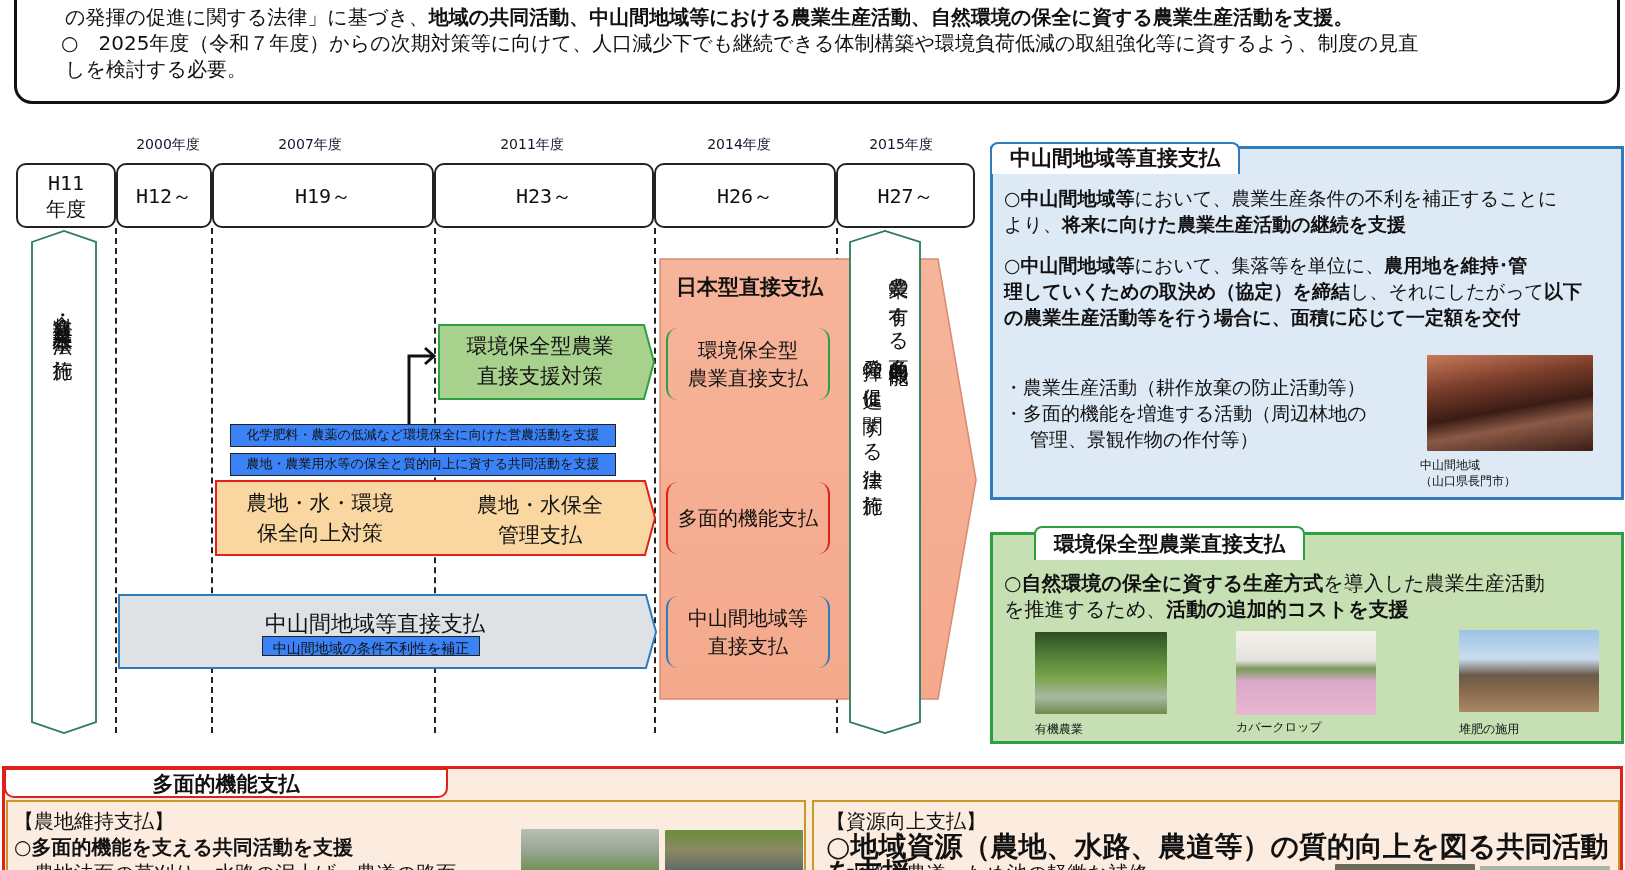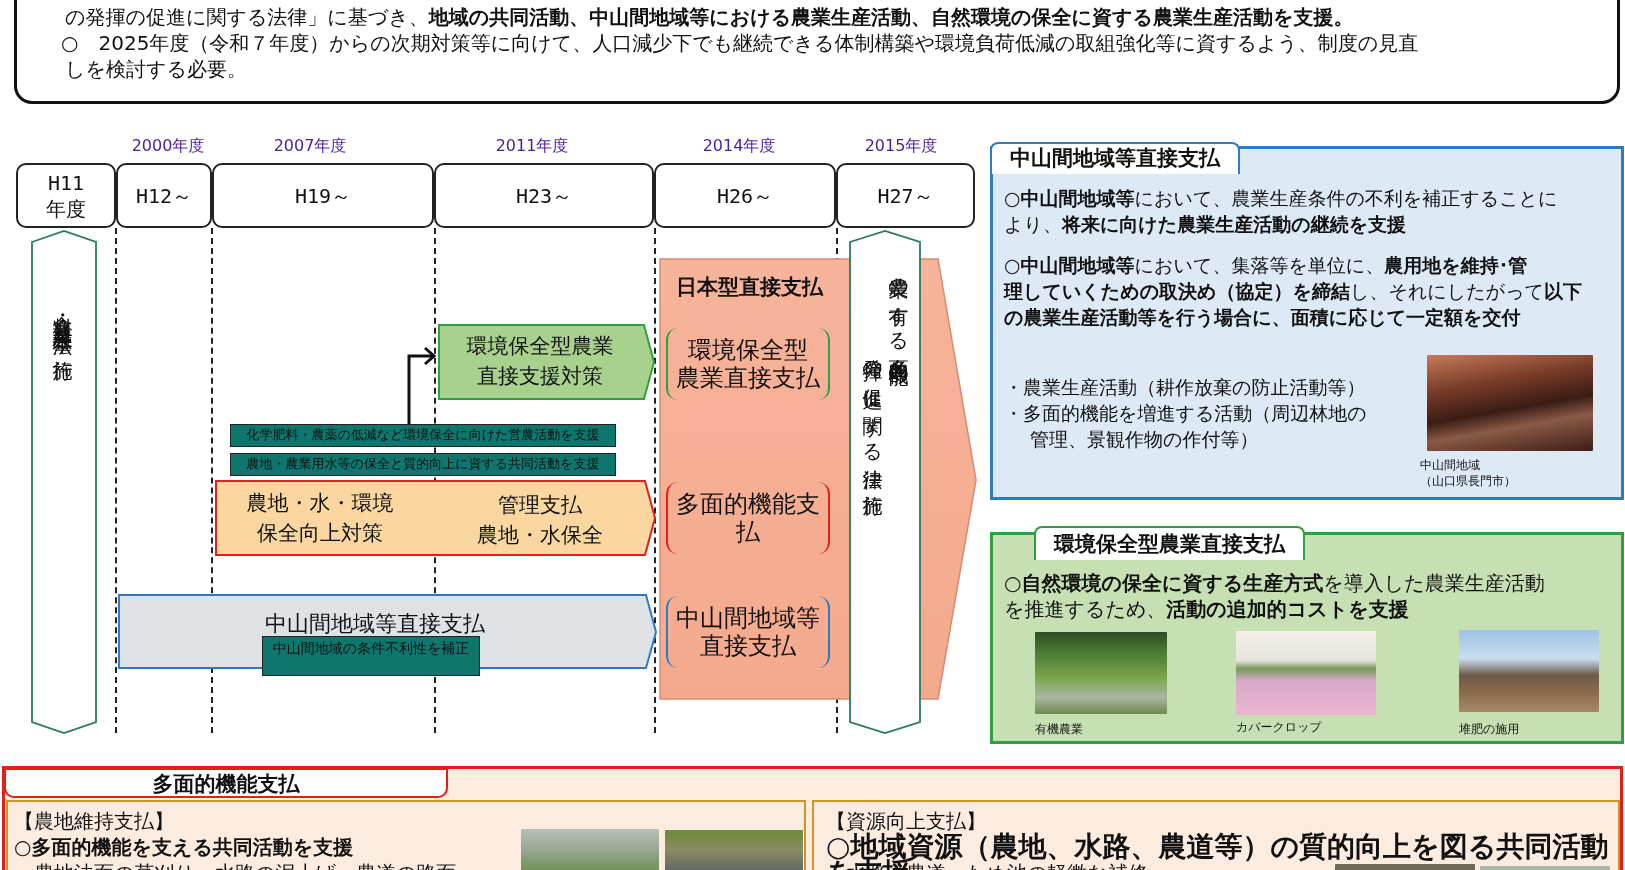--- a/index.html
+++ b/index.html
@@ -5,30 +5,30 @@
   html,body{margin:0;padding:0;}
   body{width:1625px;height:870px;overflow:hidden;background:#ffffff;position:relative;
        font-family:"DejaVu Sans","Liberation Sans",sans-serif;color:#111;}
   .abs{position:absolute;box-sizing:border-box;}
   
   #summary{left:14px;top:-20px;width:1606px;height:124px;border:3px solid #111;border-top:none;
            border-radius:0 0 18px 18px;background:#fff;}
   .sum-line{position:absolute;left:0;font-size:20px;line-height:26px;white-space:nowrap;}
   .sum-line b{font-weight:bold;}
   
-  .year-label{font-size:16px;text-align:center;color:#4c1d95;}
+  .year-label{font-size:14px;text-align:center;color:#0f172a;}
   .era{border:2px solid #222;border-radius:10px;background:#fff;display:flex;align-items:center;
        justify-content:center;font-family:"DejaVu Sans Mono","Liberation Mono",monospace;font-size:20px;
        text-align:center;line-height:26px;}
   .vdash{border-left:2px dashed #222;width:0;}
   .vtext{writing-mode:vertical-rl;font-size:20px;letter-spacing:2px;line-height:26px;}
   
   .bar-text{font-size:21px;text-align:center;line-height:30px;}
-  .note{border:1.5px solid #222;background:#0f766e;font-size:13px;text-align:center;line-height:20px;white-space:nowrap;}
-  .bracket-item{display:flex;align-items:center;justify-content:center;text-align:center;font-size:24px;line-height:28px;}
+  .note{border:1.5px solid #222;background:#3b82f6;font-size:13px;text-align:center;line-height:20px;white-space:nowrap;}
+  .bracket-item{display:flex;align-items:center;justify-content:center;text-align:center;font-size:20px;line-height:28px;}
   
   .panel{border:3px solid;}
   .panel-tab{border:2px solid;border-bottom:none;border-radius:8px 8px 0 0;background:#fff;font-weight:bold;font-size:21px;
              padding:0 18px;line-height:28px;}
   .ptext{font-size:19px;line-height:26px;}
   .ptext b{font-weight:bold;}
   .caption{font-size:12px;text-align:left;line-height:16px;}
   .photo{border-radius:1px;}
 </style>
 </head>
@@ -86,29 +86,29 @@
 <div class="abs note" style="left:230px;top:453px;width:386px;height:23px;">農地・農業用水等の保全と質的向上に資する共同活動を支援</div>
 
 <svg class="abs" style="left:215px;top:480px;" width="442" height="76">
   <polygon points="1,1 430,1 440,38 430,75 1,75" fill="#fad7a0" stroke="#e0201b" stroke-width="2"></polygon>
 </svg>
 <div class="abs bar-text" style="left:220px;top:488px;width:200px;">
   <div>農地・水・環境</div>
   <div>保全向上対策</div>
 </div>
 <div class="abs bar-text" style="left:440px;top:490px;width:200px;">
+  <div>農地・水保全</div>
   <div>管理支払</div>
-  <div>農地・水保全</div>
 </div>
 
 <svg class="abs" style="left:118px;top:594px;" width="540" height="76">
   <polygon points="1,1 528,1 538,38 528,74 1,74" fill="#dee2e4" stroke="#2f7bbf" stroke-width="2"></polygon>
 </svg>
 <div class="abs bar-text" style="left:240px;top:609px;width:270px;font-size:22px;">中山間地域等直接支払</div>
-<div class="abs note" style="left:262px;top:636px;width:218px;height:40px;line-height:23px;font-size:14px;">中山間地域の条件不利性を補正</div>
+<div class="abs note" style="left:262px;top:636px;width:218px;height:20px;line-height:23px;font-size:14px;">中山間地域の条件不利性を補正</div>
 
 <svg class="abs" style="left:658px;top:255px;" width="320" height="450">
   <defs>
     <linearGradient id="salg" x1="0" x2="0" y1="0" y2="1">
       <stop offset="0" stop-color="#f6b49a"></stop>
         <stop offset="1" stop-color="#f4a98c"></stop>
     </linearGradient>
   </defs>
   <polygon points="2,4 280,4 318,225 280,444 2,444" fill="url(#salg)" stroke="#d68a70" stroke-width="1.5"></polygon>
 </svg>

